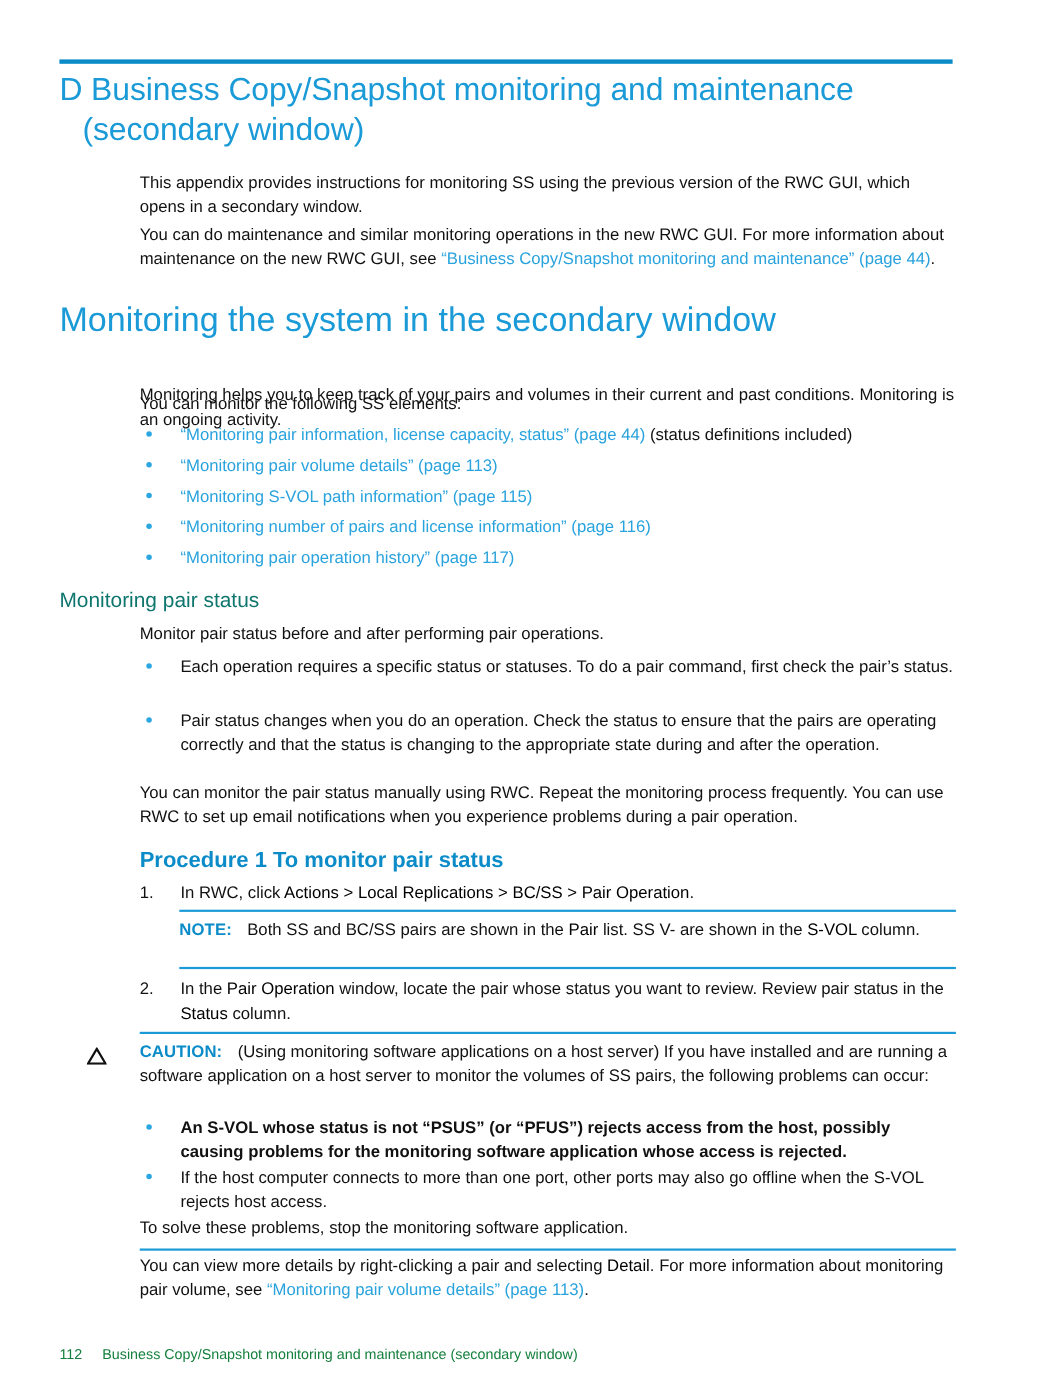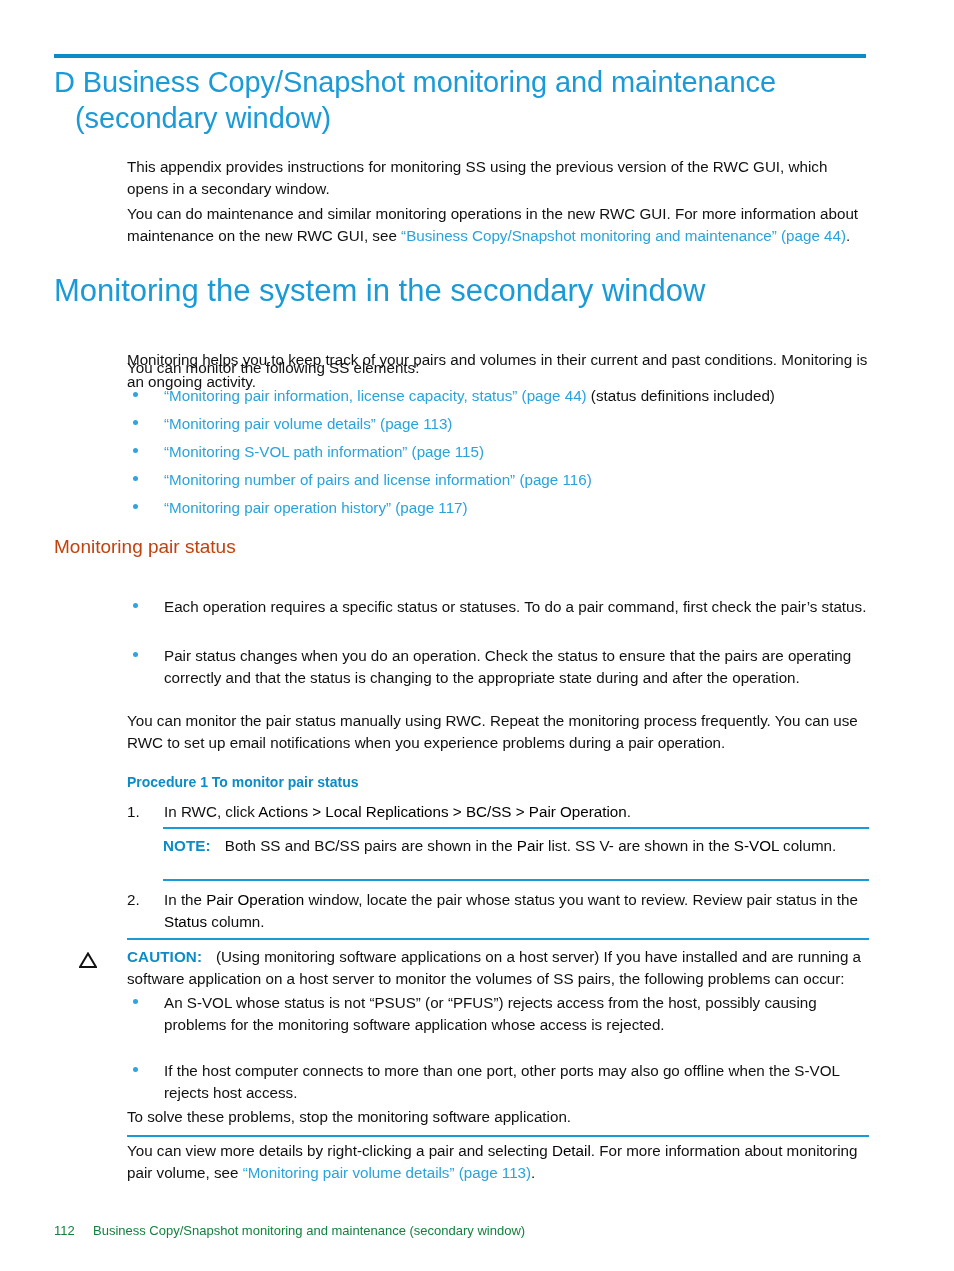--- a/index.html
+++ b/index.html
@@ -65,27 +65,27 @@
     font-size: 31px;
     line-height: 28px;
     color: #1a9ad7;
     font-weight: 400;
   }
   .h2-blue {
     position: absolute;
     left: 54px;
     font-size: 19px;
     line-height: 24px;
-    color: #c2410c;
+    color: #0f766e;
     font-weight: 400;
   }
   .h3-blue {
     position: absolute;
     left: 127px;
-    font-size: 14px;
+    font-size: 20px;
     line-height: 19px;
     color: #0b8cc8;
     font-weight: bold;
     text-align: right;
   }
 
   
   .bullet-row {
     position: absolute;
     left: 127px;
@@ -223,20 +223,21 @@
     <span class="bullet-txt"><span class="lnk">“Monitoring number of pairs and license information” (page 116)</span></span>
   </div>
 
   <div class="bullet-row" style="top:497px;">
     <span class="bullet-dot"></span>
     <span class="bullet-txt"><span class="lnk">“Monitoring pair operation history” (page 117)</span></span>
   </div>
 
   <div class="h2-blue" style="top:535px;">Monitoring pair status</div>
 
+  <div class="body-text indent1" style="top:566px;">Monitor pair status before and after performing pair operations.</div>
 
   <div class="bullet-row" style="top:596px;">
     <span class="bullet-dot"></span>
     <span class="bullet-txt">Each operation requires a specific status or statuses. To do a pair command, first check the pair’s status.</span>
   </div>
 
   <div class="bullet-row" style="top:645px;">
     <span class="bullet-dot"></span>
     <span class="bullet-txt">Pair status changes when you do an operation. Check the status to ensure that the pairs are operating correctly and that the status is changing to the appropriate state during and after the operation.</span>
   </div>
@@ -264,21 +265,21 @@
   <div class="adm-rule" style="left:127px; top:938px; width:742px;"></div>
 
   <svg class="caution-icon" viewBox="0 0 18 16">
     <polygon points="9,1.5 17,15 1,15" fill="none" stroke="#111111" stroke-width="2" stroke-linejoin="miter"></polygon>
   </svg>
 
   <div class="adm-caution" style="top:946px;">
     <span class="adm-label">CAUTION:</span><span class="adm-gap"></span><span>(Using monitoring software applications on a host server) If you have installed and are running a software application on a host server to monitor the volumes of SS pairs, the following problems can occur:</span>
   </div>
 
-  <div class="bullet-row" style="top:992px;">
+  <div class="bullet-row" style="top:1015px;font-weight:bold;">
     <span class="bullet-dot"></span>
     <span class="bullet-txt">An S-VOL whose status is not “PSUS” (or “PFUS”) rejects access from the host, possibly causing problems for the monitoring software application whose access is rejected.</span>
   </div>
 
   <div class="bullet-row" style="top:1060px;">
     <span class="bullet-dot"></span>
     <span class="bullet-txt">If the host computer connects to more than one port, other ports may also go offline when the S-VOL rejects host access.</span>
   </div>
 
   <div class="body-text indent1" style="top:1106px;">To solve these problems, stop the monitoring software application.</div>

